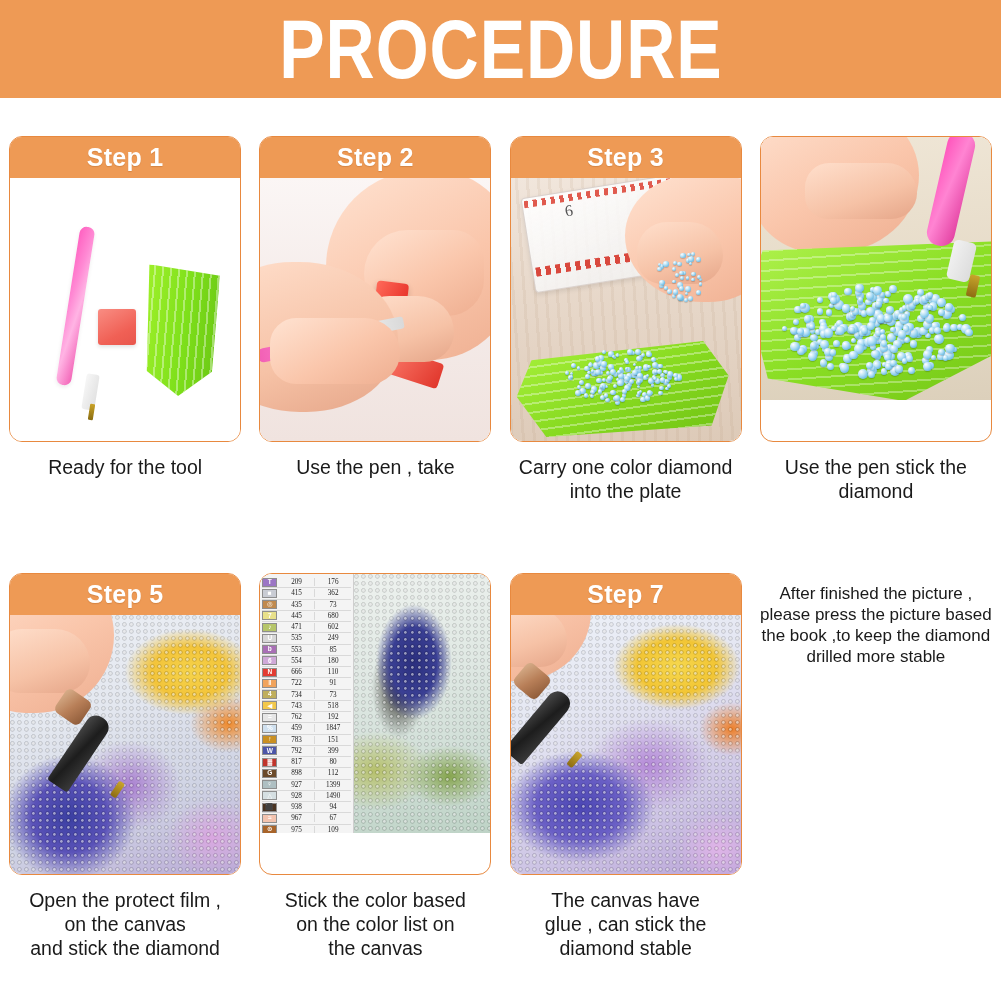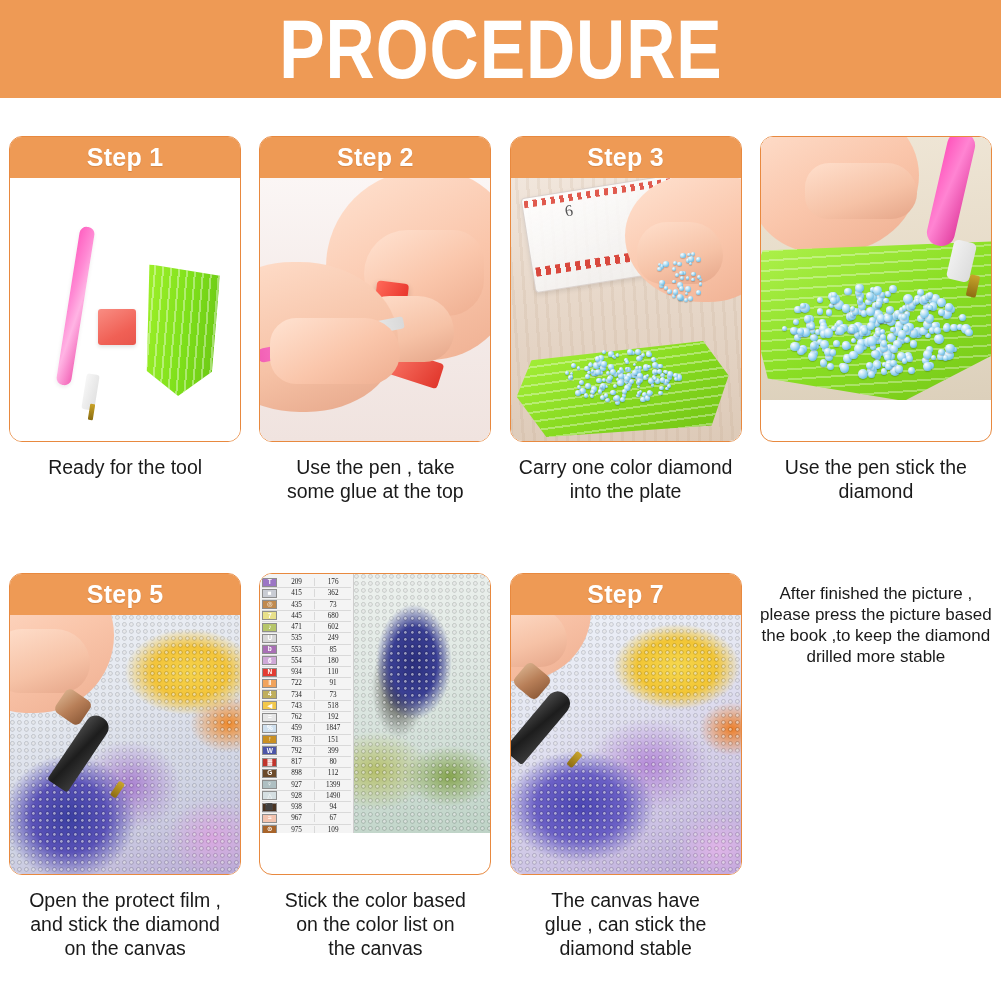--- a/index.html
+++ b/index.html
@@ -301,21 +301,20 @@
             <div class="s2-thumb skin-b"></div>
             <div class="s2-hand-l skin-b blurbg"></div>
             <div class="s2-pen"></div>
             <div class="s2-pen-tip"></div>
             <div class="s2-f2 skin-a"></div>
           </div>
         </div>
       </div>
       <div class="caption">
         <div>Use the pen , take</div>
-        <div>some glue at the top</div>
       </div>
     </div>
 
     <div class="cell">
       <div class="card card-r1">
         <div class="card-head">
           <span class="card-head-label">Step 3</span>
         </div>
         <div class="card-body">
           <div class="scene">
@@ -829,22 +828,22 @@
             <div class="s4-hand skin-a blurbg" style="left:-46px;top:-52px;width:150px;height:150px;"></div>
             <div class="s4-f skin-b" style="left:-16px;top:14px;width:96px;height:64px;"></div>
             <div class="darkpen-grip" style="left:48px;top:78px;transform:rotate(34deg);"></div>
             <div class="darkpen" style="left:58px;top:96px;transform:rotate(34deg);"></div>
             <div class="darkpen-nib" style="left:104px;top:166px;transform:rotate(34deg);"></div>
           </div>
         </div>
       </div>
       <div class="caption">
         <div>Open the protect film ,</div>
+        <div>on the canvas</div>
         <div>and stick the diamond</div>
-        <div>on the canvas</div>
       </div>
     </div>
 
     <div class="cell">
       <div class="card card-r2">
         <div class="card-body">
           <div class="scene">
             <div class="s6-canvas">
               <div class="mosaic m6"></div>
             </div>
@@ -884,21 +883,21 @@
                   <div class="tcode">553</div>
                   <div class="tcnt">85</div>
                 </div>
                 <div class="trow">
                   <div class="tsym" style="background: rgb(207, 169, 216);">6</div>
                   <div class="tcode">554</div>
                   <div class="tcnt">180</div>
                 </div>
                 <div class="trow">
                   <div class="tsym" style="background: rgb(226, 60, 50);">N</div>
-                  <div class="tcode">934</div>
+                  <div class="tcode">666</div>
                   <div class="tcnt">110</div>
                 </div>
                 <div class="trow">
                   <div class="tsym" style="background: rgb(240, 163, 92);">‖</div>
                   <div class="tcode">722</div>
                   <div class="tcnt">91</div>
                 </div>
                 <div class="trow">
                   <div class="tsym" style="background: rgb(191, 174, 92);">4</div>
                   <div class="tcode">734</div>

